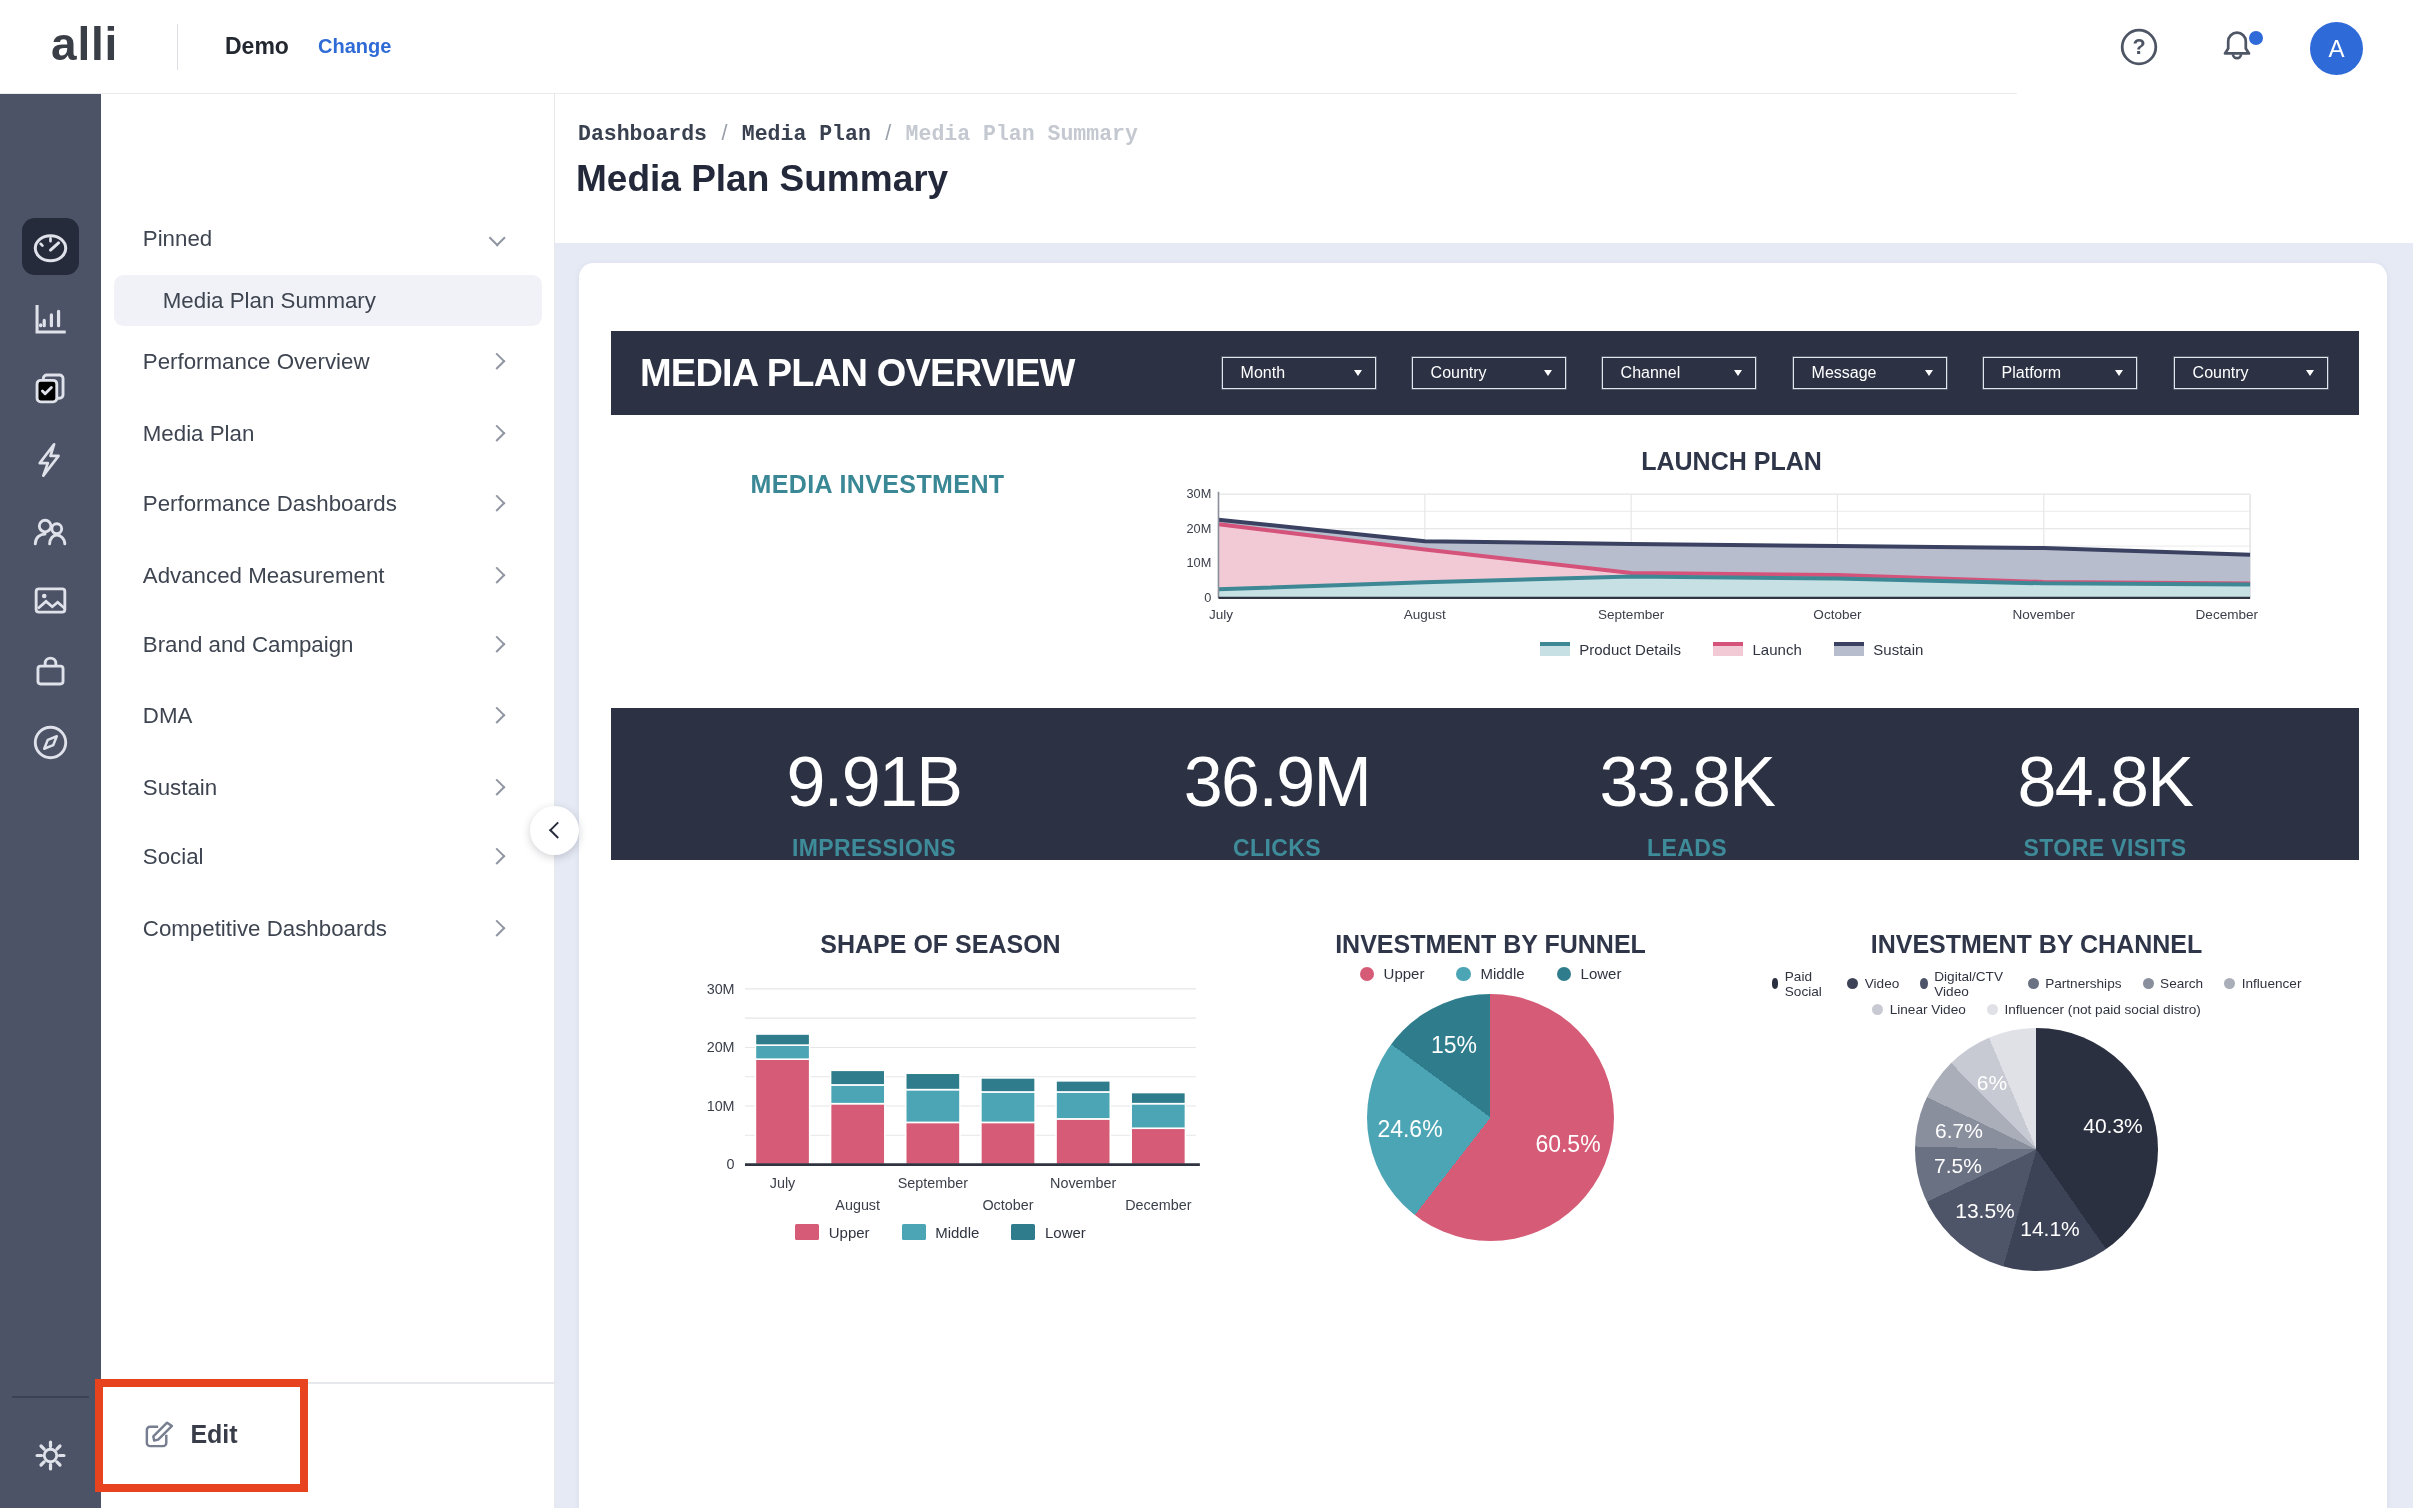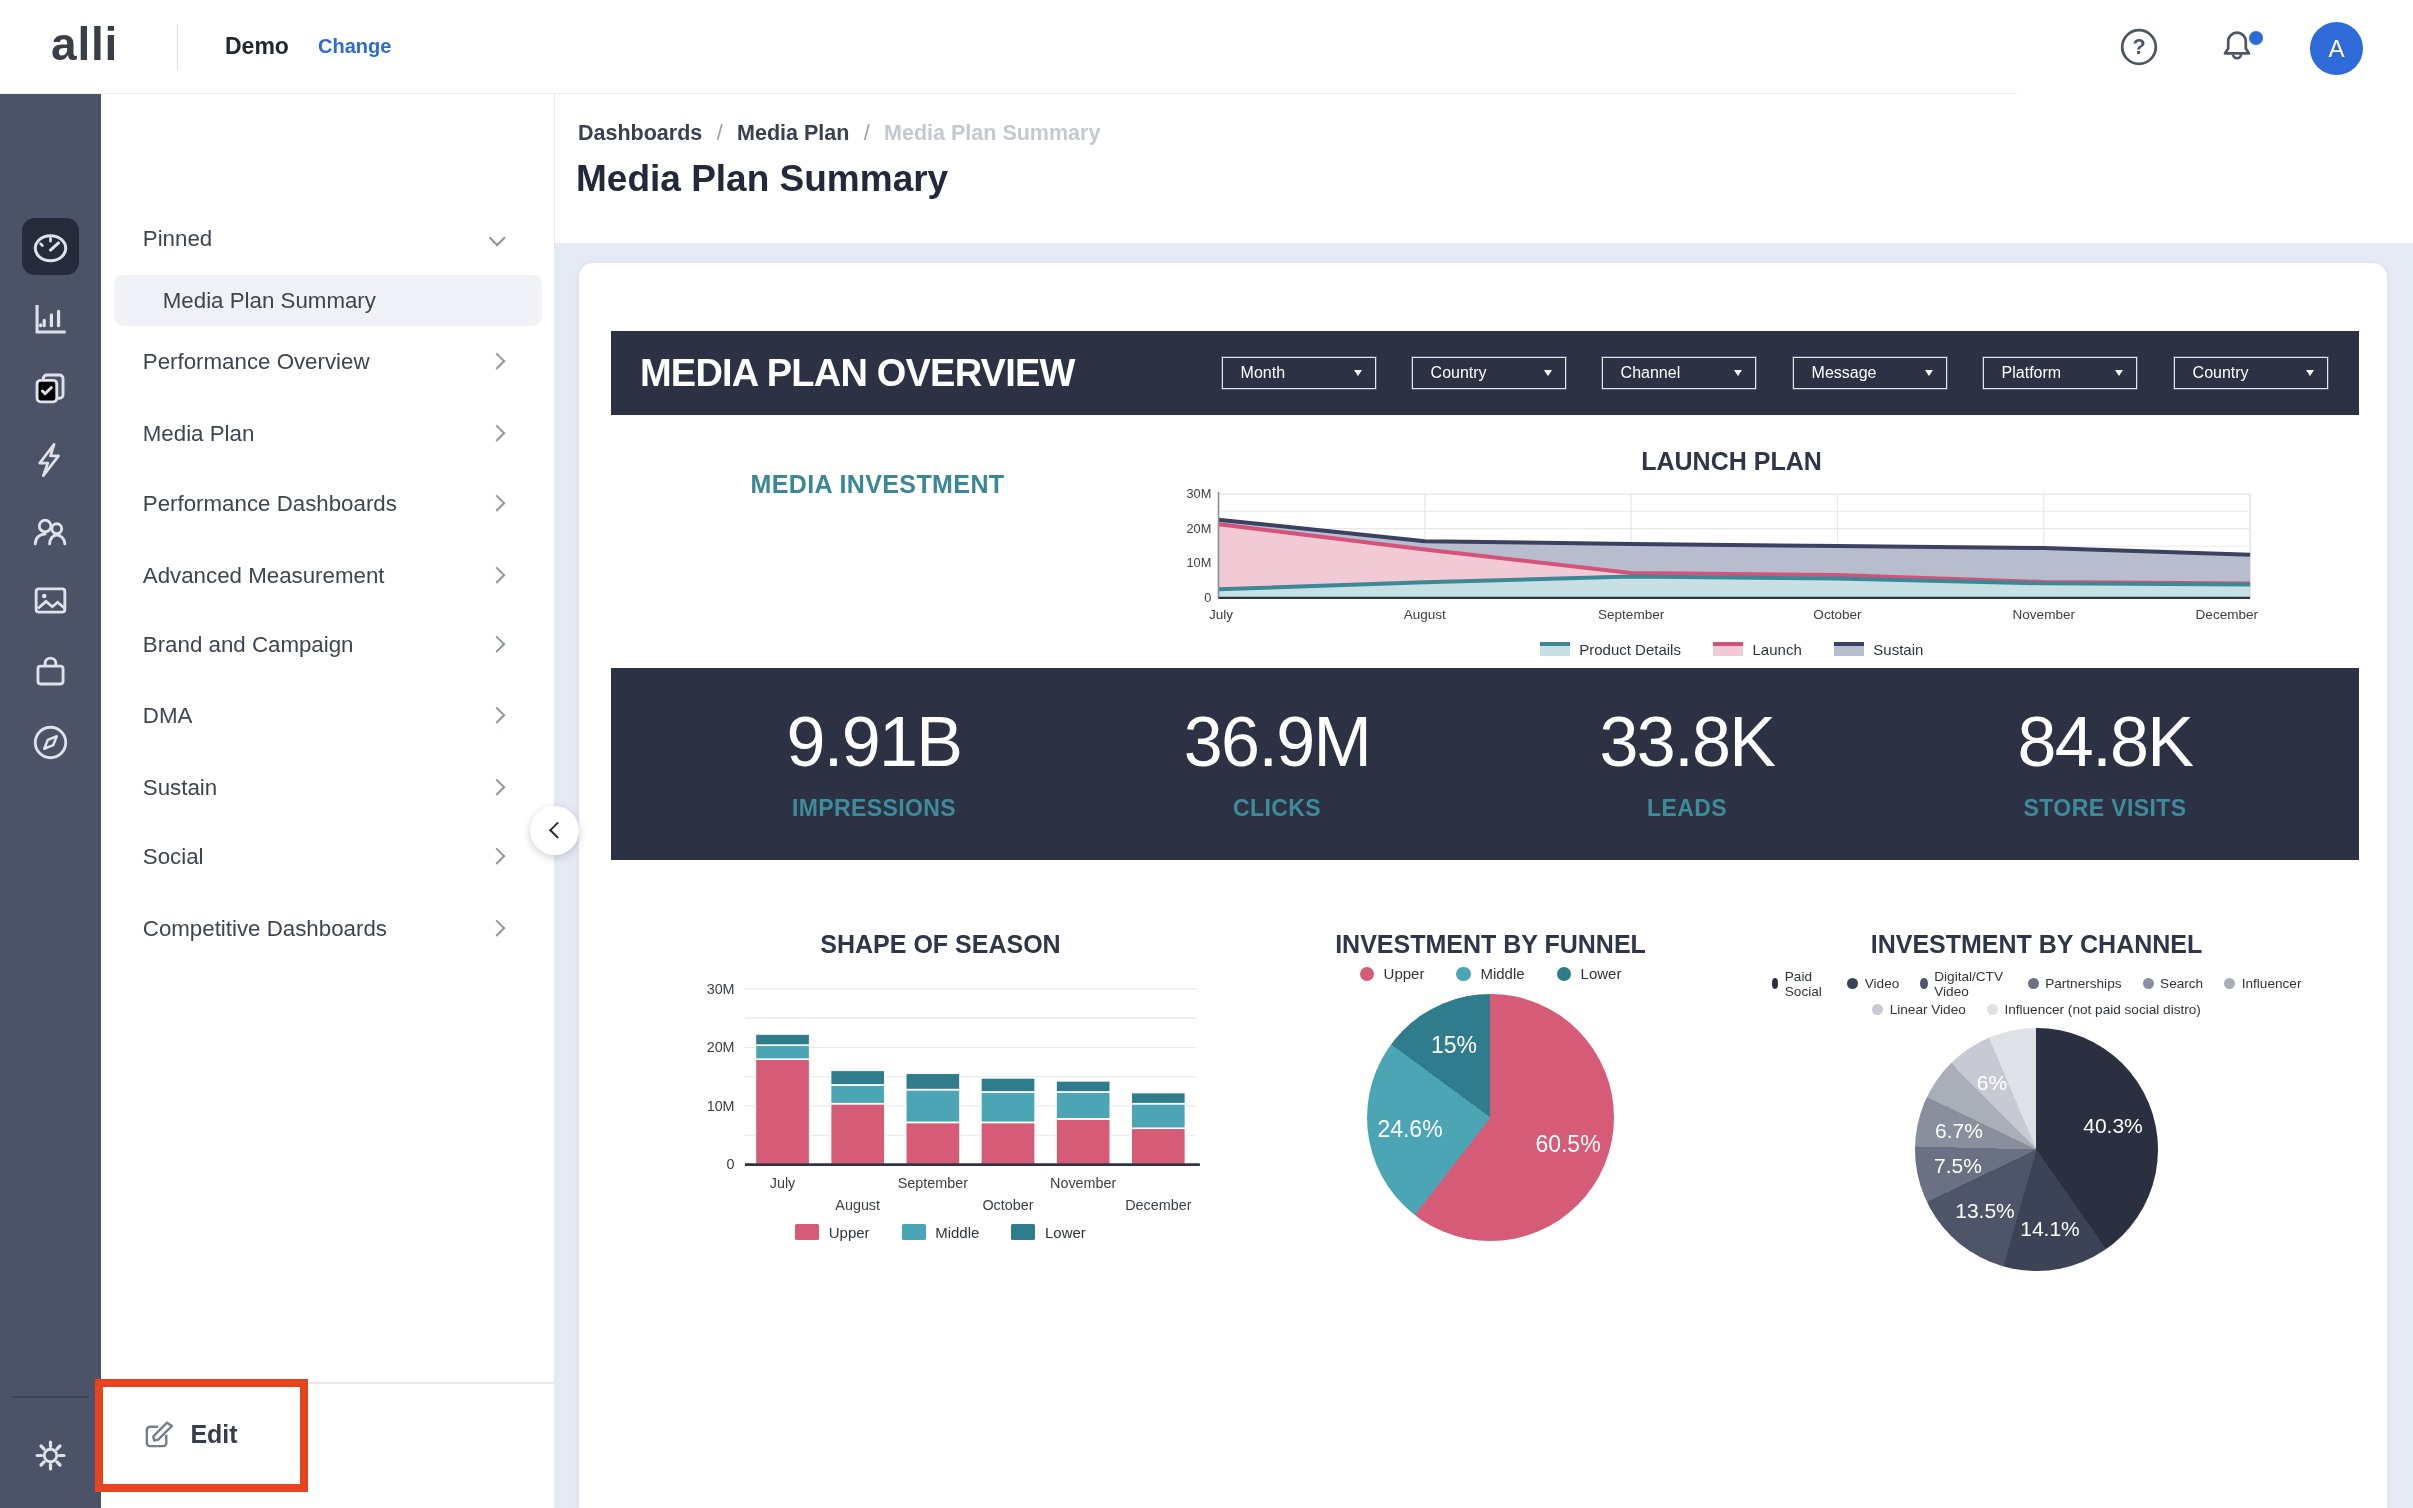--- a/index.html
+++ b/index.html
@@ -32,21 +32,21 @@
   #menu-bottom-divider{position:absolute;left:101px;top:1382px;width:453px;height:1.6px;background:#E7E8EC;z-index:6;}
   #edit-btn{position:absolute;left:142px;top:1417px;display:flex;align-items:center;gap:14.4px;z-index:8;cursor:pointer;}
   #edit-btn span{font-size:25px;font-weight:600;color:#383D49;}
   #edit-highlight{position:absolute;left:95px;top:1379px;width:213px;height:113px;border:8px solid #E8431F;box-sizing:border-box;z-index:9;pointer-events:none;}
   #collapse{position:absolute;left:530px;top:806px;width:49px;height:49px;border-radius:50%;background:#fff;box-shadow:0 2.4px 8px rgba(40,45,60,.22);z-index:7;display:flex;align-items:center;justify-content:center;cursor:pointer;}
   #collapse .chev{position:static;border-color:#262B3B;transform:rotate(135deg);margin-left:4.8px;}
   
   #content-white{position:absolute;left:555px;top:93px;width:1859px;height:152px;background:#fff;}
   #content-bg{position:absolute;left:555px;top:243px;width:1859px;height:1265px;background:#E6EAF5;}
   #crumbs{position:absolute;left:578px;top:121px;font-size:21.5px;z-index:3;}
-  #crumbs .bc{color:#39404F;font-weight:600;margin-right:14.4px;cursor:pointer;}
+  #crumbs .bc{color:#39404F;font-weight:600;margin-right:14.4px;cursor:pointer;font-family:Liberation Mono, monospace;}
   #crumbs .sep{color:#9AA0AA;margin-right:14.4px;font-weight:400;}
   #crumbs .bc.current{color:#C4C8D0;cursor:default;}
   #page-title{position:absolute;left:576px;top:158px;font-size:37px;font-weight:600;color:#23293A;z-index:3;}
   #card{position:absolute;left:579px;top:263px;width:1808px;height:1245px;background:#fff;border-radius:14.4px 14.4px 0 0;box-shadow:0 1.6px 6.4px rgba(50,60,90,.08);z-index:2;}
   
   #banner{position:absolute;left:611px;top:331px;width:1748px;height:84px;background:#2C3244;z-index:3;}
   #banner-title{position:absolute;left:29px;top:0;height:84px;line-height:84px;font-size:38px;font-weight:800;color:#fff;letter-spacing:-0.8px;}
   .filter{position:absolute;top:26px;width:154px;height:32px;border:1.6px solid #E2E6EF;box-sizing:border-box;display:flex;align-items:center;color:#fff;font-size:16px;cursor:pointer;box-shadow:0 0 0 0.8px rgba(255,255,255,.25);}
   .filter .flbl{padding-left:17.6px;flex:1;}
   .filter .caret{width:0;height:0;border-left:4.8px solid transparent;border-right:4.8px solid transparent;border-top:6.4px solid #fff;margin-right:12.8px;}
@@ -57,21 +57,21 @@
   
   #launch{position:absolute;left:1165px;top:447px;width:1133px;z-index:3;}
   .chart-title{text-align:center;font-size:25px;font-weight:800;color:#2F3649;}
   #launch svg{display:block;margin:6.4px auto 0 auto;}
   .legend-row{display:flex;justify-content:center;align-items:center;gap:32px;margin-top:6.4px;}
   .legend-item{display:flex;align-items:center;gap:9.6px;font-size:15px;color:#2F3440;cursor:pointer;}
   .legend-swatch-area{width:30px;height:10.4px;}
   .legend-swatch-bar{width:24px;height:16px;border-radius:1.6px;}
   .legend-dot{border-radius:50%;}
   
-  #stats{position:absolute;left:611px;top:668px;width:1748px;height:192px;background:#2C3244;z-index:3;}
+  #stats{position:absolute;left:611px;top:708px;width:1748px;height:152px;background:#2C3244;z-index:3;}
   .stat{position:absolute;top:0;transform:translateX(-50%);text-align:center;width:399px;}
   .stat .sv{font-size:70px;color:#fff;font-weight:500;letter-spacing:-1.6px;margin-top:34px;}
   .stat .sl{font-size:23px;font-weight:700;color:#3E8C9A;margin-top:12.8px;letter-spacing:0.4px;}
   
   .chart-block{position:absolute;top:930px;z-index:3;}
   #season{left:661px;width:559px;}
   #funnel{left:1291px;width:399px;}
   #channel{left:1773px;width:527px;}
   #season svg{display:block;margin:9.6px auto 0 auto;}
   .pie-wrap{position:relative;margin:11.2px auto 0 auto;}

